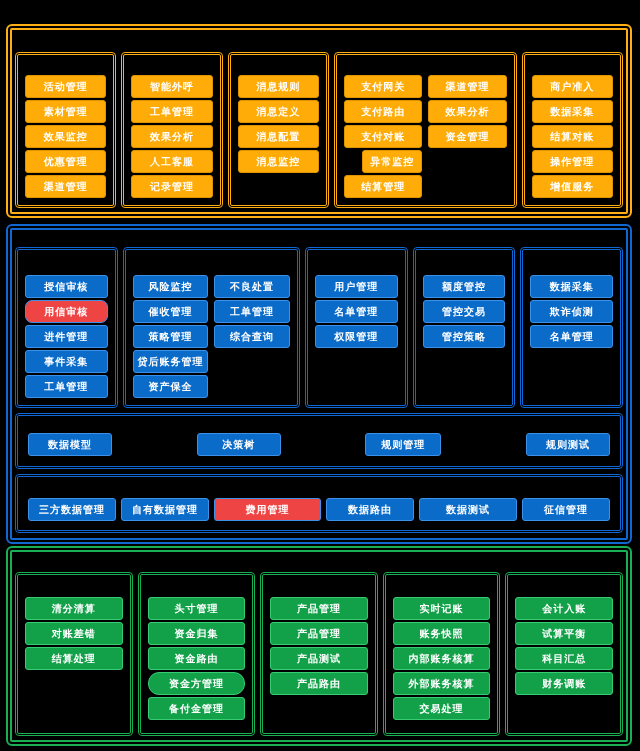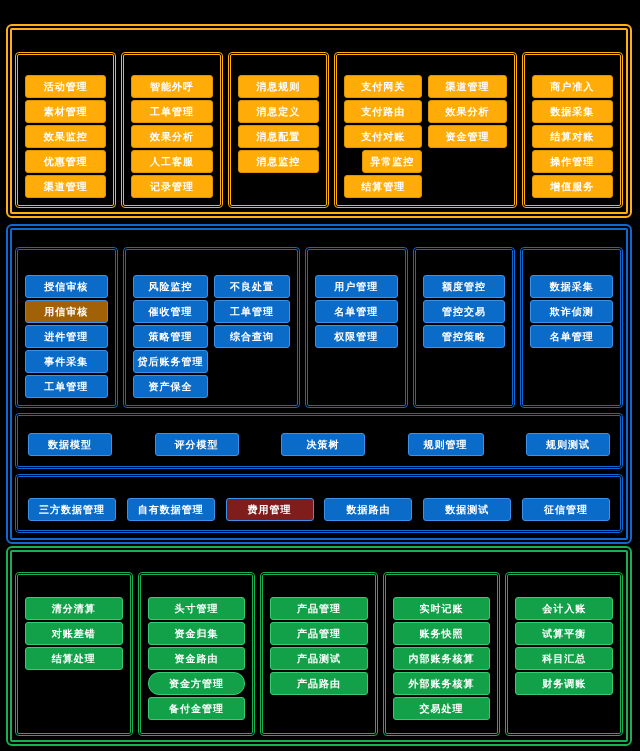--- a/index.html
+++ b/index.html
@@ -116,21 +116,21 @@
         </div>
       </div>
     </div>
   </div>
 <div class="section" style="left: 10px; top: 228px; width: 618px; height: 312px; border-color: rgb(16, 104, 210); outline-color: rgb(16, 104, 210);">
     <div class="section-inner" style="padding: 19px 5px 6px;">
       <div class="group-row" style="gap: 9px; height: 157px; margin-bottom: 9px;">
         <div class="group" style="flex: 1 1 0%; border-color: rgb(16, 104, 210); outline-color: rgb(16, 104, 210); padding: 25px 7px 4px; gap: 6px;">
           <div class="group-col">
             <div class="box" style="background: rgb(10, 107, 201); border-color: rgb(61, 145, 232); color: rgb(255, 255, 255);">授信审核</div>
-            <div class="box" style="background: #a16207; border-color: rgb(61, 145, 232); color: rgb(255, 255, 255);">用信审核</div>
+            <div class="box" style="background: #ef4444; border-color: rgb(61, 145, 232); color: rgb(255, 255, 255); border-radius: 7px;">用信审核</div>
             <div class="box" style="background: rgb(10, 107, 201); border-color: rgb(61, 145, 232); color: rgb(255, 255, 255);">进件管理</div>
             <div class="box" style="background: rgb(10, 107, 201); border-color: rgb(61, 145, 232); color: rgb(255, 255, 255);">事件采集</div>
             <div class="box" style="background: rgb(10, 107, 201); border-color: rgb(61, 145, 232); color: rgb(255, 255, 255);">工单管理</div>
           </div>
         </div>
         <div class="group" style="flex: 1.9 1 0%; border-color: rgb(16, 104, 210); outline-color: rgb(16, 104, 210); padding: 25px 7px 4px; gap: 6px;">
           <div class="group-col">
             <div class="box" style="background: rgb(10, 107, 201); border-color: rgb(61, 145, 232); color: rgb(255, 255, 255);">风险监控</div>
             <div class="box" style="background: rgb(10, 107, 201); border-color: rgb(61, 145, 232); color: rgb(255, 255, 255);">催收管理</div>
             <div class="box" style="background: rgb(10, 107, 201); border-color: rgb(61, 145, 232); color: rgb(255, 255, 255);">策略管理</div>
@@ -160,31 +160,30 @@
         <div class="group" style="flex: 1 1 0%; border-color: rgb(16, 104, 210); outline-color: rgb(16, 104, 210); padding: 25px 7px 4px; gap: 6px;">
           <div class="group-col">
             <div class="box" style="background: rgb(10, 107, 201); border-color: rgb(61, 145, 232); color: rgb(255, 255, 255);">数据采集</div>
             <div class="box" style="background: rgb(10, 107, 201); border-color: rgb(61, 145, 232); color: rgb(255, 255, 255);">欺诈侦测</div>
             <div class="box" style="background: rgb(10, 107, 201); border-color: rgb(61, 145, 232); color: rgb(255, 255, 255);">名单管理</div>
           </div>
         </div>
       </div>
       <div class="strip" style="height: 52px; margin-bottom: 9px; border-color: rgb(16, 104, 210); outline-color: rgb(16, 104, 210); padding: 17px 10px 4px;">
         <div class="box" style="background: rgb(10, 107, 201); border-color: rgb(61, 145, 232); color: rgb(255, 255, 255); width: 84px;">数据模型</div>
-        <div class="box" style="background: rgb(10, 107, 201); border-color: rgb(61, 145, 232); color: rgb(255, 255, 255); width: 84px;">评分模型</div>
         <div class="box" style="background: rgb(10, 107, 201); border-color: rgb(61, 145, 232); color: rgb(255, 255, 255); width: 84px;">决策树</div>
         <div class="box" style="background: rgb(10, 107, 201); border-color: rgb(61, 145, 232); color: rgb(255, 255, 255); width: 76px;">规则管理</div>
         <div class="box" style="background: rgb(10, 107, 201); border-color: rgb(61, 145, 232); color: rgb(255, 255, 255); width: 84px;">规则测试</div>
       </div>
       <div class="strip" style="height: 55px; margin-bottom: 9px; border-color: rgb(16, 104, 210); outline-color: rgb(16, 104, 210); padding: 21px 10px 4px;">
         <div class="box" style="background: rgb(10, 107, 201); border-color: rgb(61, 145, 232); color: rgb(255, 255, 255); width: 88px;">三方数据管理</div>
         <div class="box" style="background: rgb(10, 107, 201); border-color: rgb(61, 145, 232); color: rgb(255, 255, 255); width: 88px;">自有数据管理</div>
-        <div class="box" style="background: #7f1d1d; border-color: rgb(61, 145, 232); color: rgb(255, 255, 255); width: 88px; font-family: Liberation Serif, serif;">费用管理</div>
+        <div class="box" style="background: #ef4444; border-color: rgb(61, 145, 232); color: rgb(255, 255, 255); width: 107px; font-family: Liberation Serif, serif;">费用管理</div>
         <div class="box" style="background: rgb(10, 107, 201); border-color: rgb(61, 145, 232); color: rgb(255, 255, 255); width: 88px;">数据路由</div>
-        <div class="box" style="background: rgb(10, 107, 201); border-color: rgb(61, 145, 232); color: rgb(255, 255, 255); width: 88px;">数据测试</div>
+        <div class="box" style="background: rgb(10, 107, 201); border-color: rgb(61, 145, 232); color: rgb(255, 255, 255); width: 98px;">数据测试</div>
         <div class="box" style="background: rgb(10, 107, 201); border-color: rgb(61, 145, 232); color: rgb(255, 255, 255); width: 88px;">征信管理</div>
       </div>
     </div>
   </div>
 <div class="section" style="left: 10px; top: 550px; width: 618px; height: 192px; border-color: rgb(25, 175, 82); outline-color: rgb(25, 175, 82);">
     <div class="section-inner" style="padding: 22px 5px 6px;">
       <div class="group-row" style="gap: 9px; height: 160px; margin-bottom: 9px;">
         <div class="group" style="flex: 1 1 0%; border-color: rgb(25, 175, 82); outline-color: rgb(25, 175, 82); padding: 22px 7px 4px; gap: 6px;">
           <div class="group-col">
             <div class="box" style="background: rgb(18, 161, 73); border-color: rgb(56, 204, 114); color: rgb(255, 255, 255);">清分清算</div>

